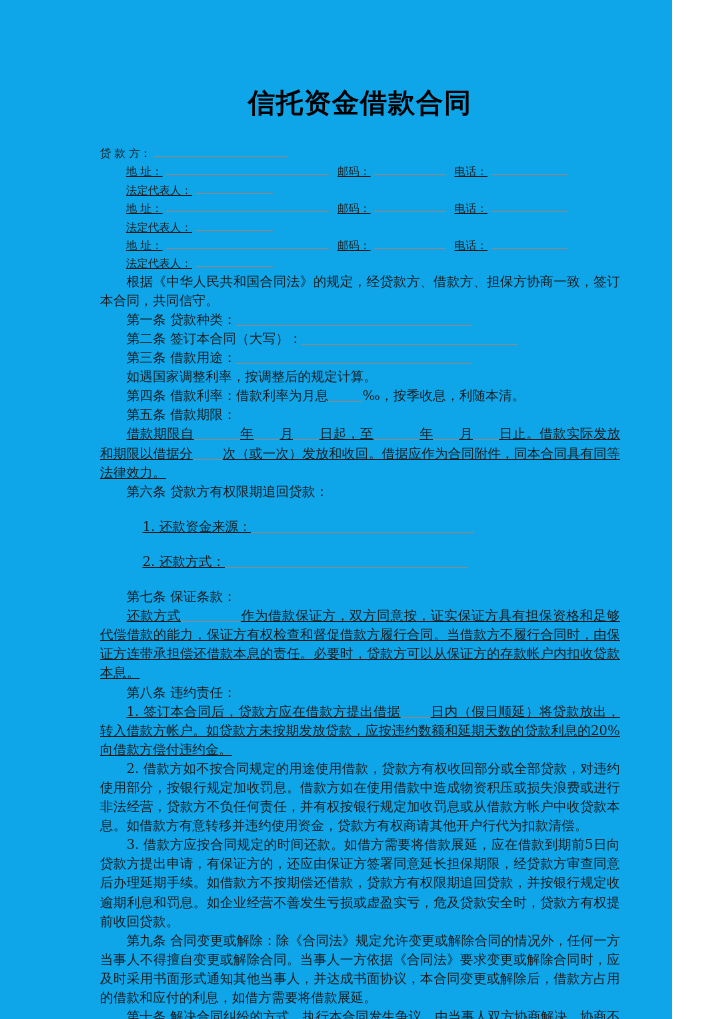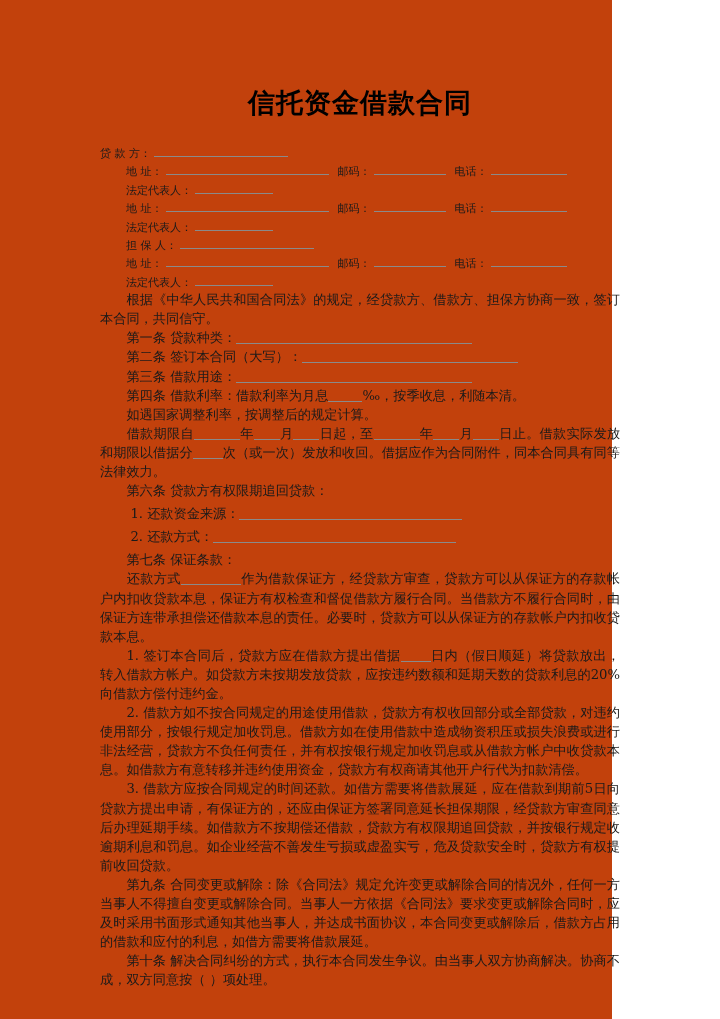--- a/index.html
+++ b/index.html
@@ -8,23 +8,23 @@
     background: #ffffff;
   }
   body {
     width: 720px;
     height: 1019px;
     font-family: "DejaVu Serif", "Liberation Serif", serif;
     color: #1a1a1a;
     overflow: hidden;
   }
   .page {
-    width: 612px;
+    width: 672px;
     height: 1019px;
-    background: #c2410c;
+    background: #0ea5e9;
     box-sizing: border-box;
     position: relative;
   }
   .content {
     position: absolute;
     left: 100px;
     top: 0;
     width: 520px;
   }
   .doc-title {
@@ -44,20 +44,21 @@
     line-height: 18.4px;
   }
   .form-row {
     display: flex;
     align-items: baseline;
     white-space: nowrap;
     height: 18.4px;
   }
   .form-row.indent {
     padding-left: 26px;
+    text-decoration: underline;
   }
   .lbl {
     display: inline-block;
     flex: none;
   }
   .blank {
     display: inline-block;
     border-bottom: 1px solid #8a8a8a;
     height: 13px;
     flex: none;
@@ -76,30 +77,32 @@
     line-height: 19.1px;
     text-align: justify;
     text-justify: inter-ideograph;
   }
   p.para {
     margin: 0;
     text-indent: 2em;
   }
   p.para.noindent {
     text-indent: 0;
+    text-decoration: underline;
   }
   p.line {
     margin: 0;
     text-indent: 2em;
     white-space: nowrap;
   }
   p.sub {
-    margin: 4px;
+    margin: 16px;
     text-indent: 2em;
     white-space: nowrap;
+    text-decoration: underline;
   }
   .u {
     display: inline-block;
     border-bottom: 1px solid #8a8a8a;
     height: 13px;
     vertical-align: -2px;
   }
   .u-art   { width: 236px; }
   .u-amt   { width: 216px; }
   .u-use   { width: 236px; }
@@ -151,24 +154,20 @@
         <span class="gap-sm"></span>
         <span class="lbl">电话：</span>
         <span class="blank b-tel"></span>
       </div>
       <div class="form-row indent">
         <span class="lbl">法定代表人：</span>
         <span class="blank b-legal"></span>
       </div>
 
       <div class="form-row indent">
-        <span class="lbl">担 保 人：</span>
-        <span class="blank b-party"></span>
-      </div>
-      <div class="form-row indent">
         <span class="lbl">地  址：</span>
         <span class="blank b-addr"></span>
         <span class="gap-sm"></span>
         <span class="lbl">邮码：</span>
         <span class="blank b-zip"></span>
         <span class="gap-sm"></span>
         <span class="lbl">电话：</span>
         <span class="blank b-tel"></span>
       </div>
       <div class="form-row indent">
@@ -187,47 +186,49 @@
       </p>
 
       <p class="line">
         <span>第二条  签订本合同（大写）：</span><span class="u u-amt"></span>
       </p>
 
       <p class="line">
         <span>第三条  借款用途：</span><span class="u u-use"></span>
       </p>
 
+      <p class="line">如遇国家调整利率，按调整后的规定计算。</p>
+
       <p class="line">
         <span>第四条  借款利率：借款利率为月息</span><span class="u u-rate"></span><span>‰，按季收息，利随本清。</span>
       </p>
 
-      <p class="line">如遇国家调整利率，按调整后的规定计算。</p>
-
+      <p class="line">第五条  借款期限：</p>
 
       <p class="para noindent">
         <span style="display:inline-block;width:2em"></span><span>借款期限自</span><span class="u u-year"></span><span>年</span><span class="u u-mon"></span><span>月</span><span class="u u-day"></span><span>日起，至</span><span class="u u-year"></span><span>年</span><span class="u u-mon"></span><span>月</span><span class="u u-day"></span><span>日止。借款实际</span><span>发放和期限以借据分</span><span class="u u-times"></span><span>次（或一次）发放和收回。借据应作为合同附件，同本合同具有</span><span>同等法律效力。</span>
       </p>
 
       <p class="line">第六条  贷款方有权限期追回贷款：</p>
 
       <p class="sub">
         <span>1. 还款资金来源：</span><span class="u u-src"></span>
       </p>
 
       <p class="sub">
         <span>2. 还款方式：</span><span class="u u-way"></span>
       </p>
 
       <p class="line">第七条  保证条款：</p>
 
       <p class="para noindent">
-        <span style="display:inline-block;width:2em"></span><span>还款方式</span><span class="u u-guar"></span><span>作为借款保证方，经贷款方审查，贷款方可以从保证方的存款帐户内扣收贷款本息，保证方有权检查和督促借款方履行合同。当借款方不履行合同时，由保证方连带承担偿还借款本息的责任。必要时，贷款方可以从保证方的存款帐户内扣收贷款本息。</span>
-      </p>
-
+        <span style="display:inline-block;width:2em"></span><span>还款方式</span><span class="u u-guar"></span><span>作为借款保证方，双方同意按，证实保证方具有担保资格和足够代偿借款的能力，保证方有权检查和督促借款方履行合同。当借款方不履行合同时，由保证方连带承担偿还借款本息的责任。必要时，贷款方可以从保证方的存款帐户内扣收贷款本息。</span>
+      </p>
+
+      <p class="line">第八条  违约责任：</p>
 
       <p class="para noindent">
         <span style="display:inline-block;width:2em"></span><span>1. 签订本合同后，贷款方应在借款方提出借据</span><span class="u u-days"></span><span>日内（假日顺延）将贷款放出，转入借款方帐户。如贷款方未按期发放贷款，应按违约数额和延期天数的贷款利息的20%向借款方偿付违约金。</span>
       </p>
 
       <p class="para">2. 借款方如不按合同规定的用途使用借款，贷款方有权收回部分或全部贷款，对违约使用部分，按银行规定加收罚息。借款方如在使用借款中造成物资积压或损失浪费或进行非法经营，贷款方不负任何责任，并有权按银行规定加收罚息或从借款方帐户中收贷款本息。如借款方有意转移并违约使用资金，贷款方有权商请其他开户行代为扣款清偿。</p>
 
       <p class="para">3. 借款方应按合同规定的时间还款。如借方需要将借款展延，应在借款到期前5日向贷款方提出申请，有保证方的，还应由保证方签署同意延长担保期限，经贷款方审查同意后办理延期手续。如借款方不按期偿还借款，贷款方有权限期追回贷款，并按银行规定收逾期利息和罚息。如企业经营不善发生亏损或虚盈实亏，危及贷款安全时，贷款方有权提前收回贷款。</p>
 
       <p class="para">第九条  合同变更或解除：除《合同法》规定允许变更或解除合同的情况外，任何一方当事人不得擅自变更或解除合同。当事人一方依据《合同法》要求变更或解除合同时，应及时采用书面形式通知其他当事人，并达成书面协议，本合同变更或解除后，借款方占用的借款和应付的利息，如借方需要将借款展延。</p>

